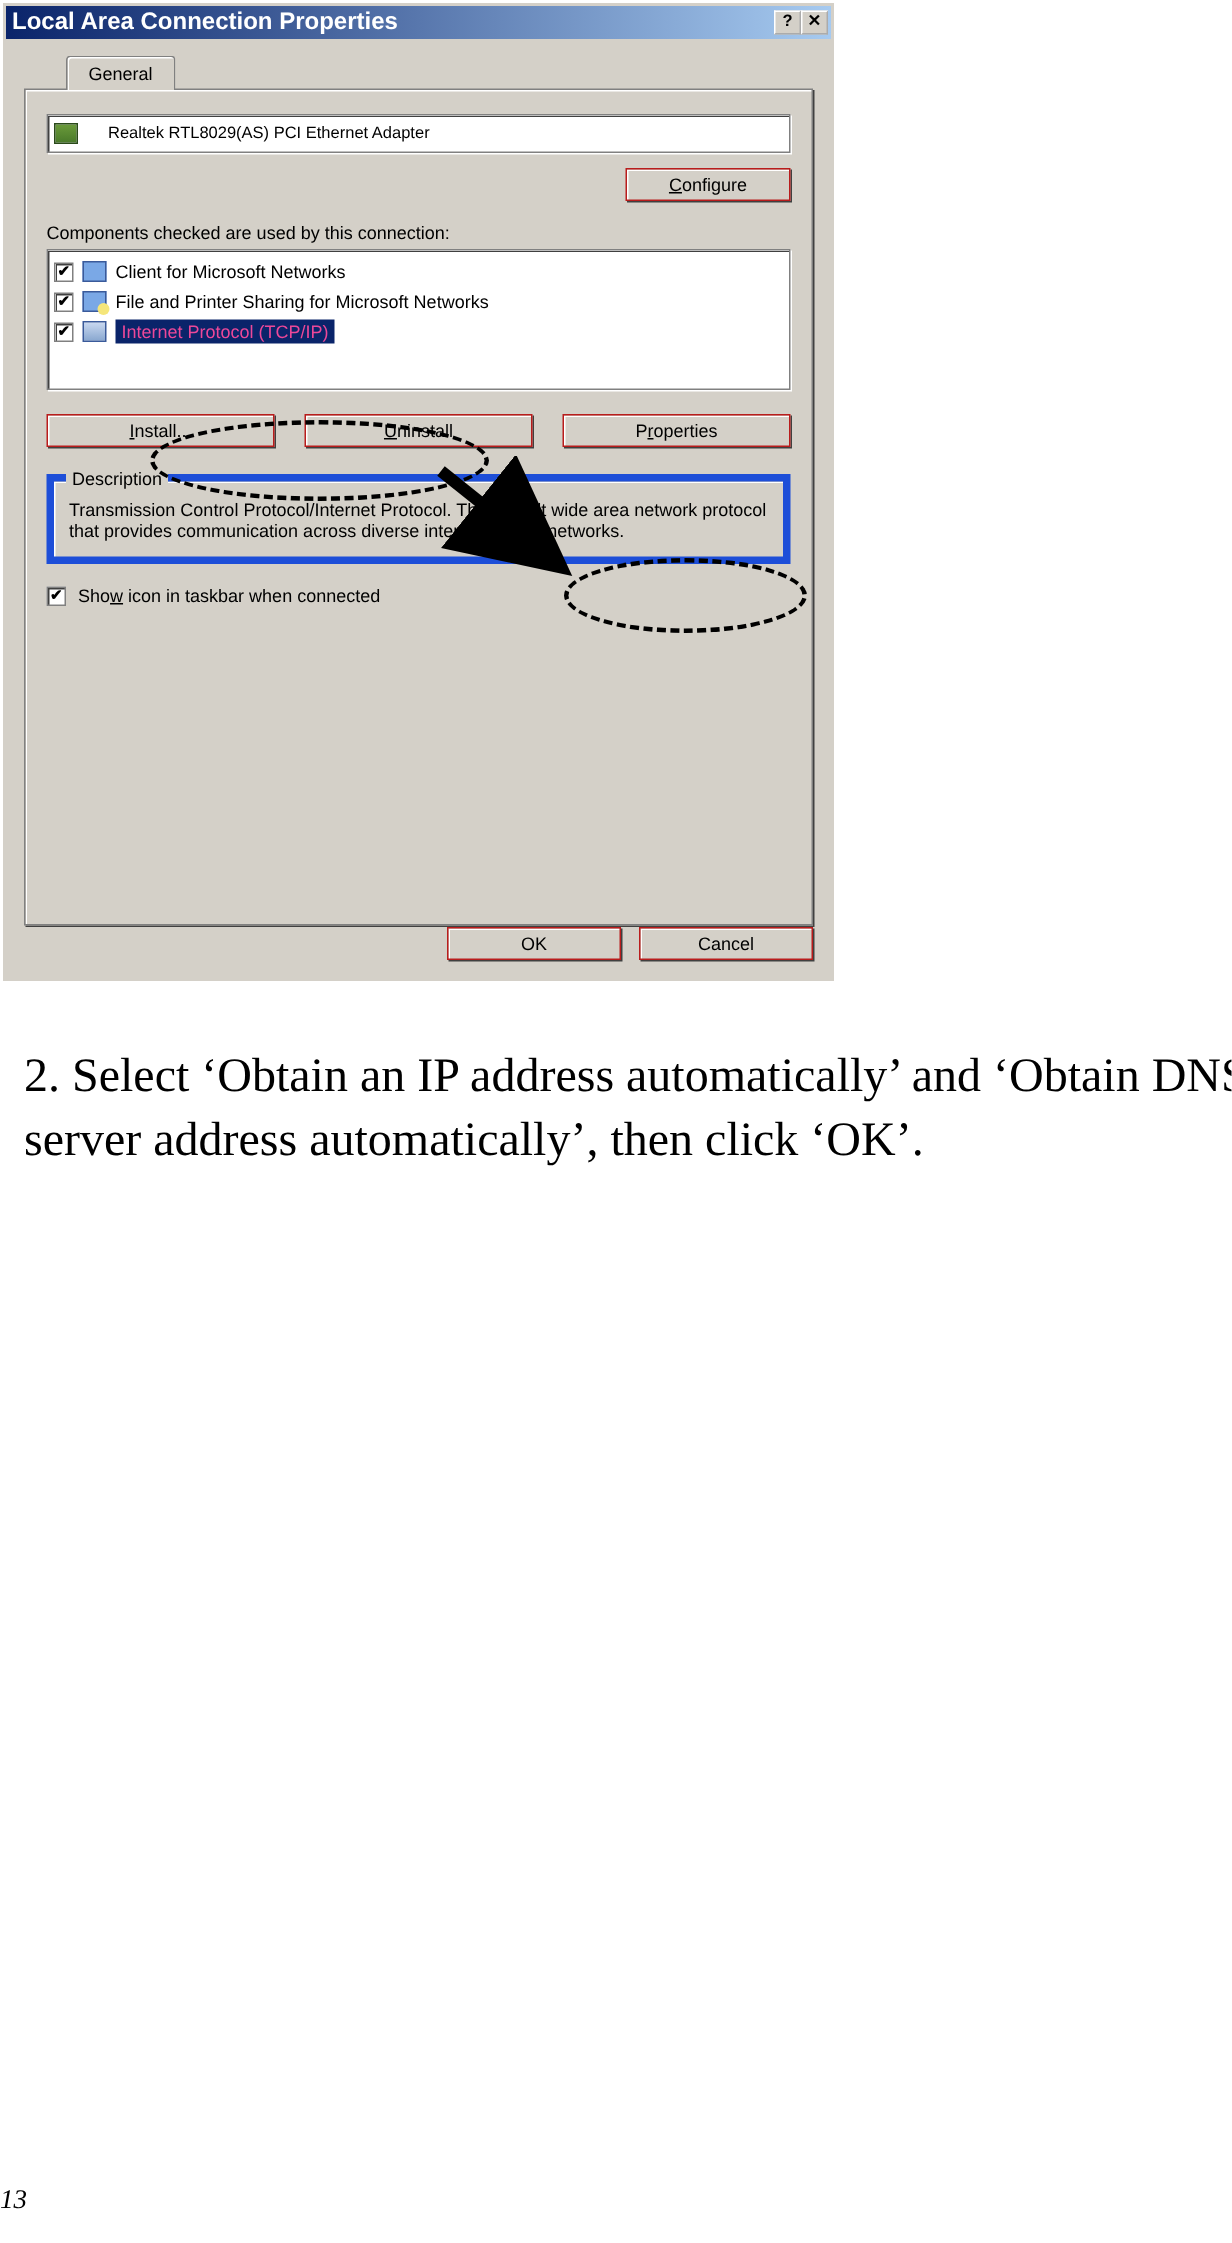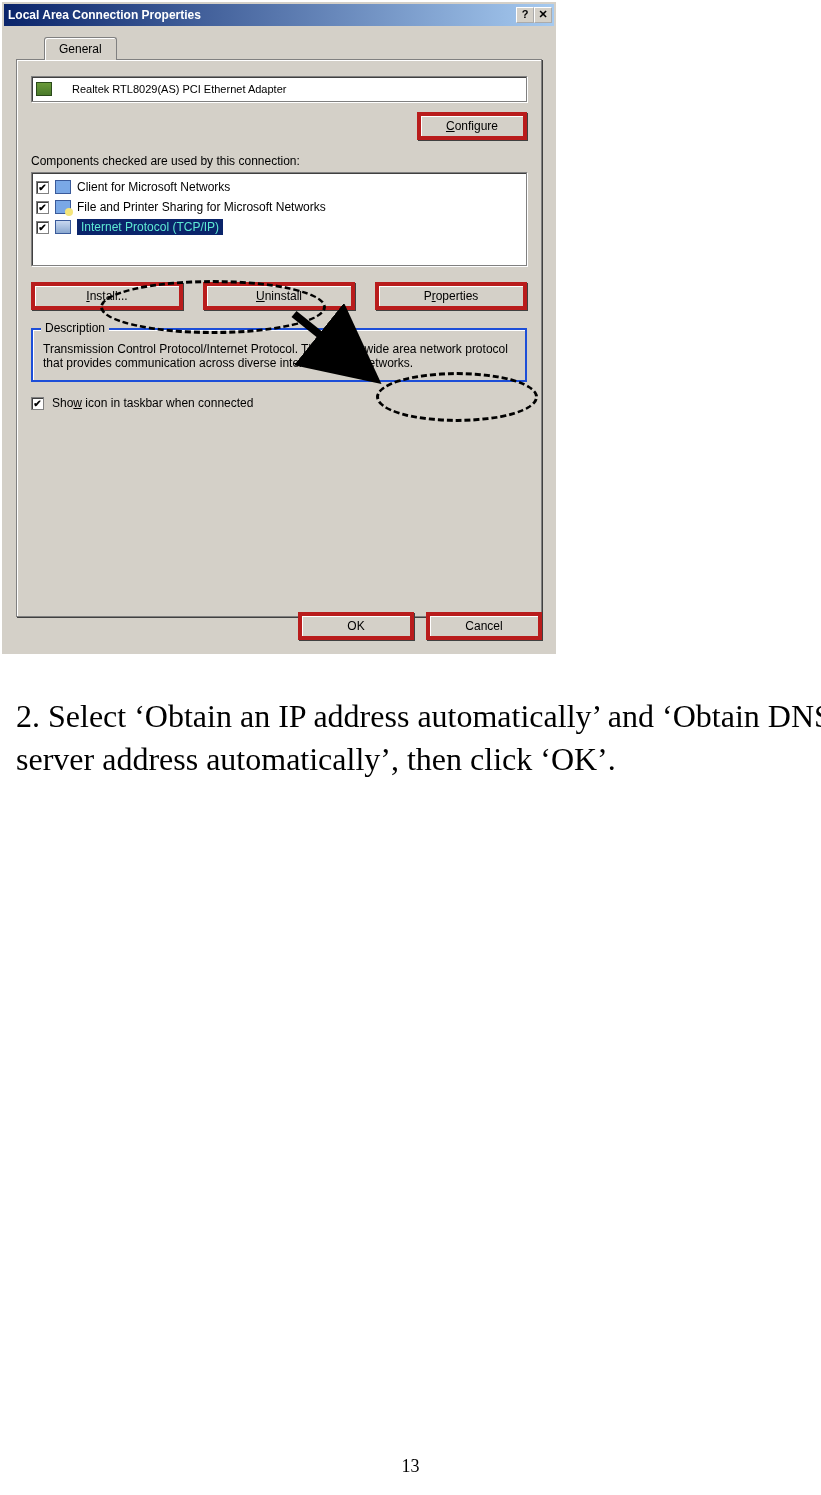--- a/index.html
+++ b/index.html
@@ -24,21 +24,21 @@
   }
   .titlebar {
     height: 22px;
     background: linear-gradient(to right, #0a246a, #a6caf0);
     color: #fff;
     font-weight: bold;
     display: flex;
     align-items: center;
     padding-left: 4px;
   }
-  .titlebar-text { flex: 1; font-size: 12px; }
+  .titlebar-text { flex: 1; font-size: 16px; }
   .titlebar-btns { display: flex; gap: 0; margin-right: 2px; }
   .titlebar-btn {
     width: 18px; height: 16px;
     background: #d4d0c8;
     border: 1px outset #fff;
     color: #000;
     font-family: "Marlett", Arial;
     font-size: 11px;
     text-align: center;
     line-height: 13px;
@@ -88,21 +88,21 @@
     padding-left: 4px;
     gap: 20px;
   }
   .nic-icon {
     width: 16px; height: 14px;
     background: linear-gradient(#6a9a3a, #4a7a2a);
     border: 1px solid #2a4a1a;
   }
   .btn {
     background: #d4d0c8;
-    border: 4px solid #b91c1c;
+    border: 1px solid #b91c1c;
     box-shadow: inset 1px 1px 0 #fff, 1px 1px 0 #404040;
     font-size: 12px;
     font-family: Tahoma, Arial;
     text-align: center;
     padding: 3px 16px;
   }
   .btn u { text-decoration: underline; }
   .configure-row { display: flex; justify-content: flex-end; margin-top: 10px; margin-bottom: 14px; }
   .configure-btn { width: 110px; }
   .list-box {
@@ -140,31 +140,31 @@
     bottom: -3px; right: -3px;
     width: 8px; height: 8px;
     background: #f5e67a;
     border-radius: 50%;
   }
   .comp-icon.net {
     background: linear-gradient(#c8d8f0, #8aa8d0);
   }
   .selected-text {
     background: #0a246a;
-    color: #5eead4;
+    color: #ec4899;
     padding: 1px 4px;
   }
   .btn-row {
     display: flex;
     gap: 20px;
     margin-top: 16px;
   }
   .btn-row .btn { flex: 1; }
   .groupbox {
-    border: 2px solid #1d4ed8;
+    border: 5px solid #1d4ed8;
     box-shadow: inset 1px 1px 0 #fff;
     margin-top: 18px;
     padding: 12px 10px 10px 10px;
     position: relative;
     font-size: 12px;
   }
   .groupbox-title {
     position: absolute;
     top: -9px;
     left: 8px;
@@ -206,23 +206,23 @@
     width: 820px;
     font-family: "Times New Roman", serif;
     font-size: 32px;
     line-height: 1.35;
   }
   .page-num {
     position: absolute;
     bottom: 18px;
     left: 0;
     width: 821px;
-    text-align: center;
     font-family: "Times New Roman", serif;
     font-size: 18px;
+    font-style: italic;
   }
 </style>
 </head>
 <body>
 
 <div class="dialog">
   <div class="titlebar">
     <span class="titlebar-text">Local Area Connection Properties</span>
     <div class="titlebar-btns">
       <div class="titlebar-btn">?</div>

